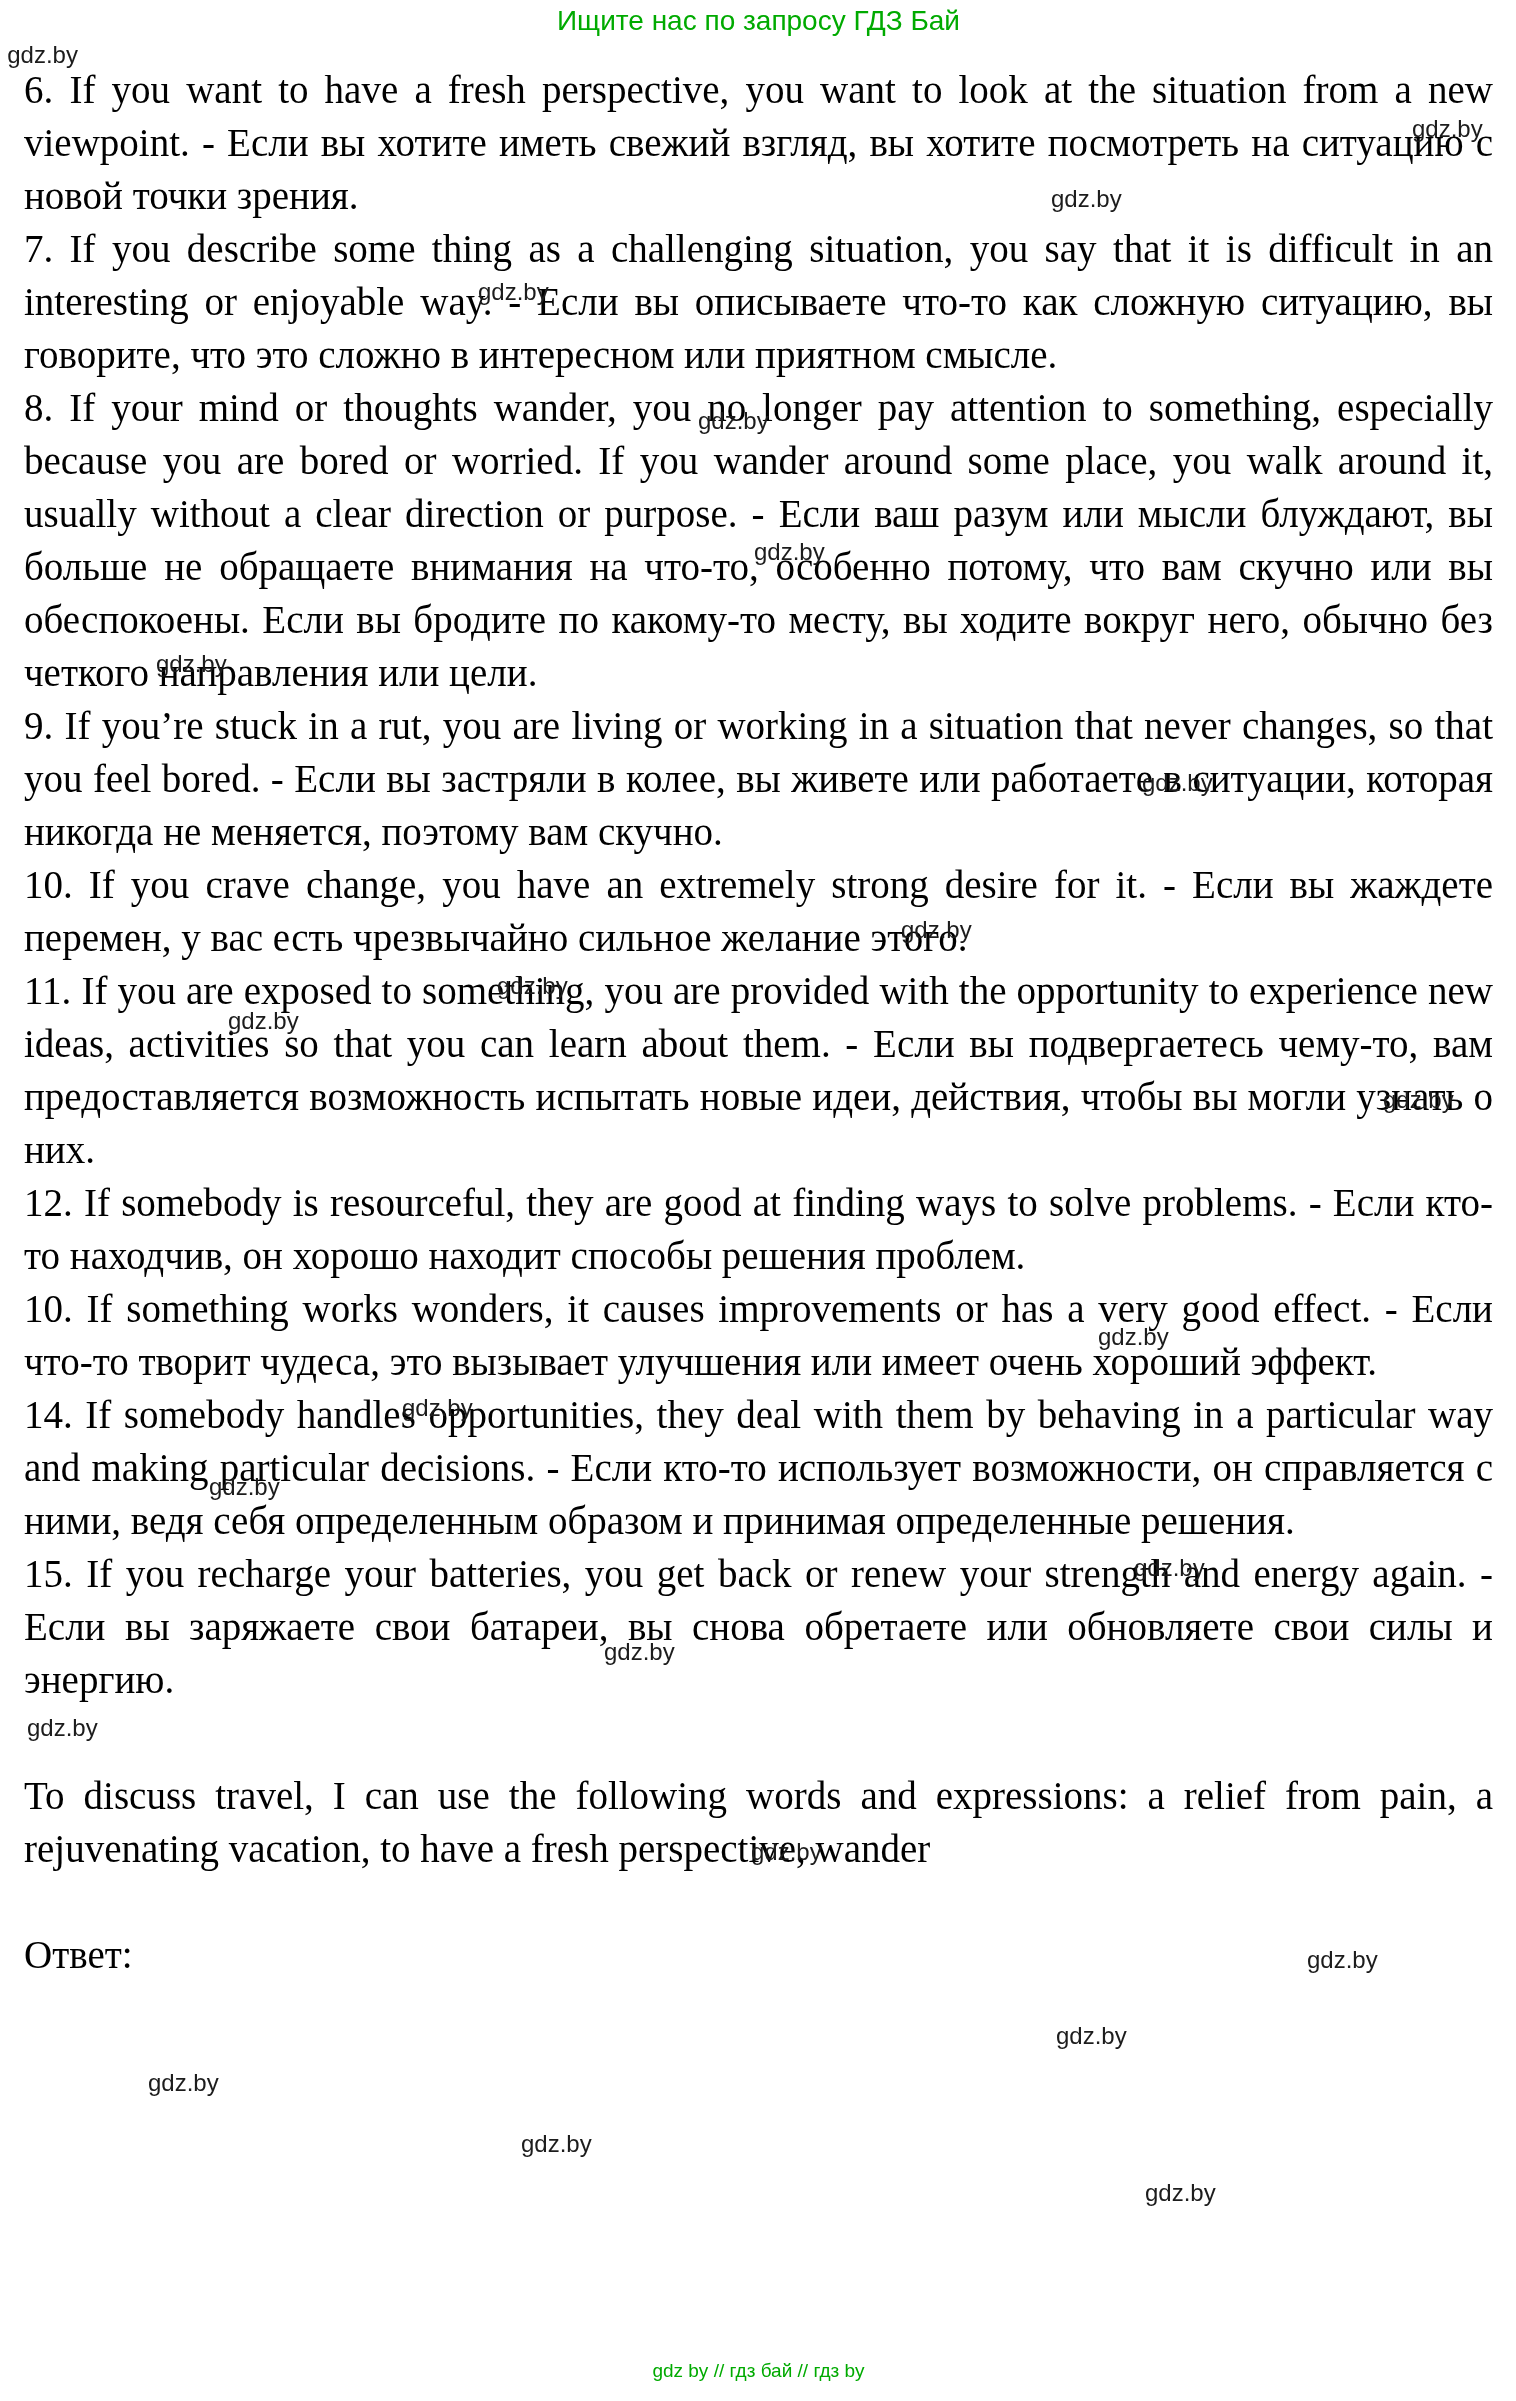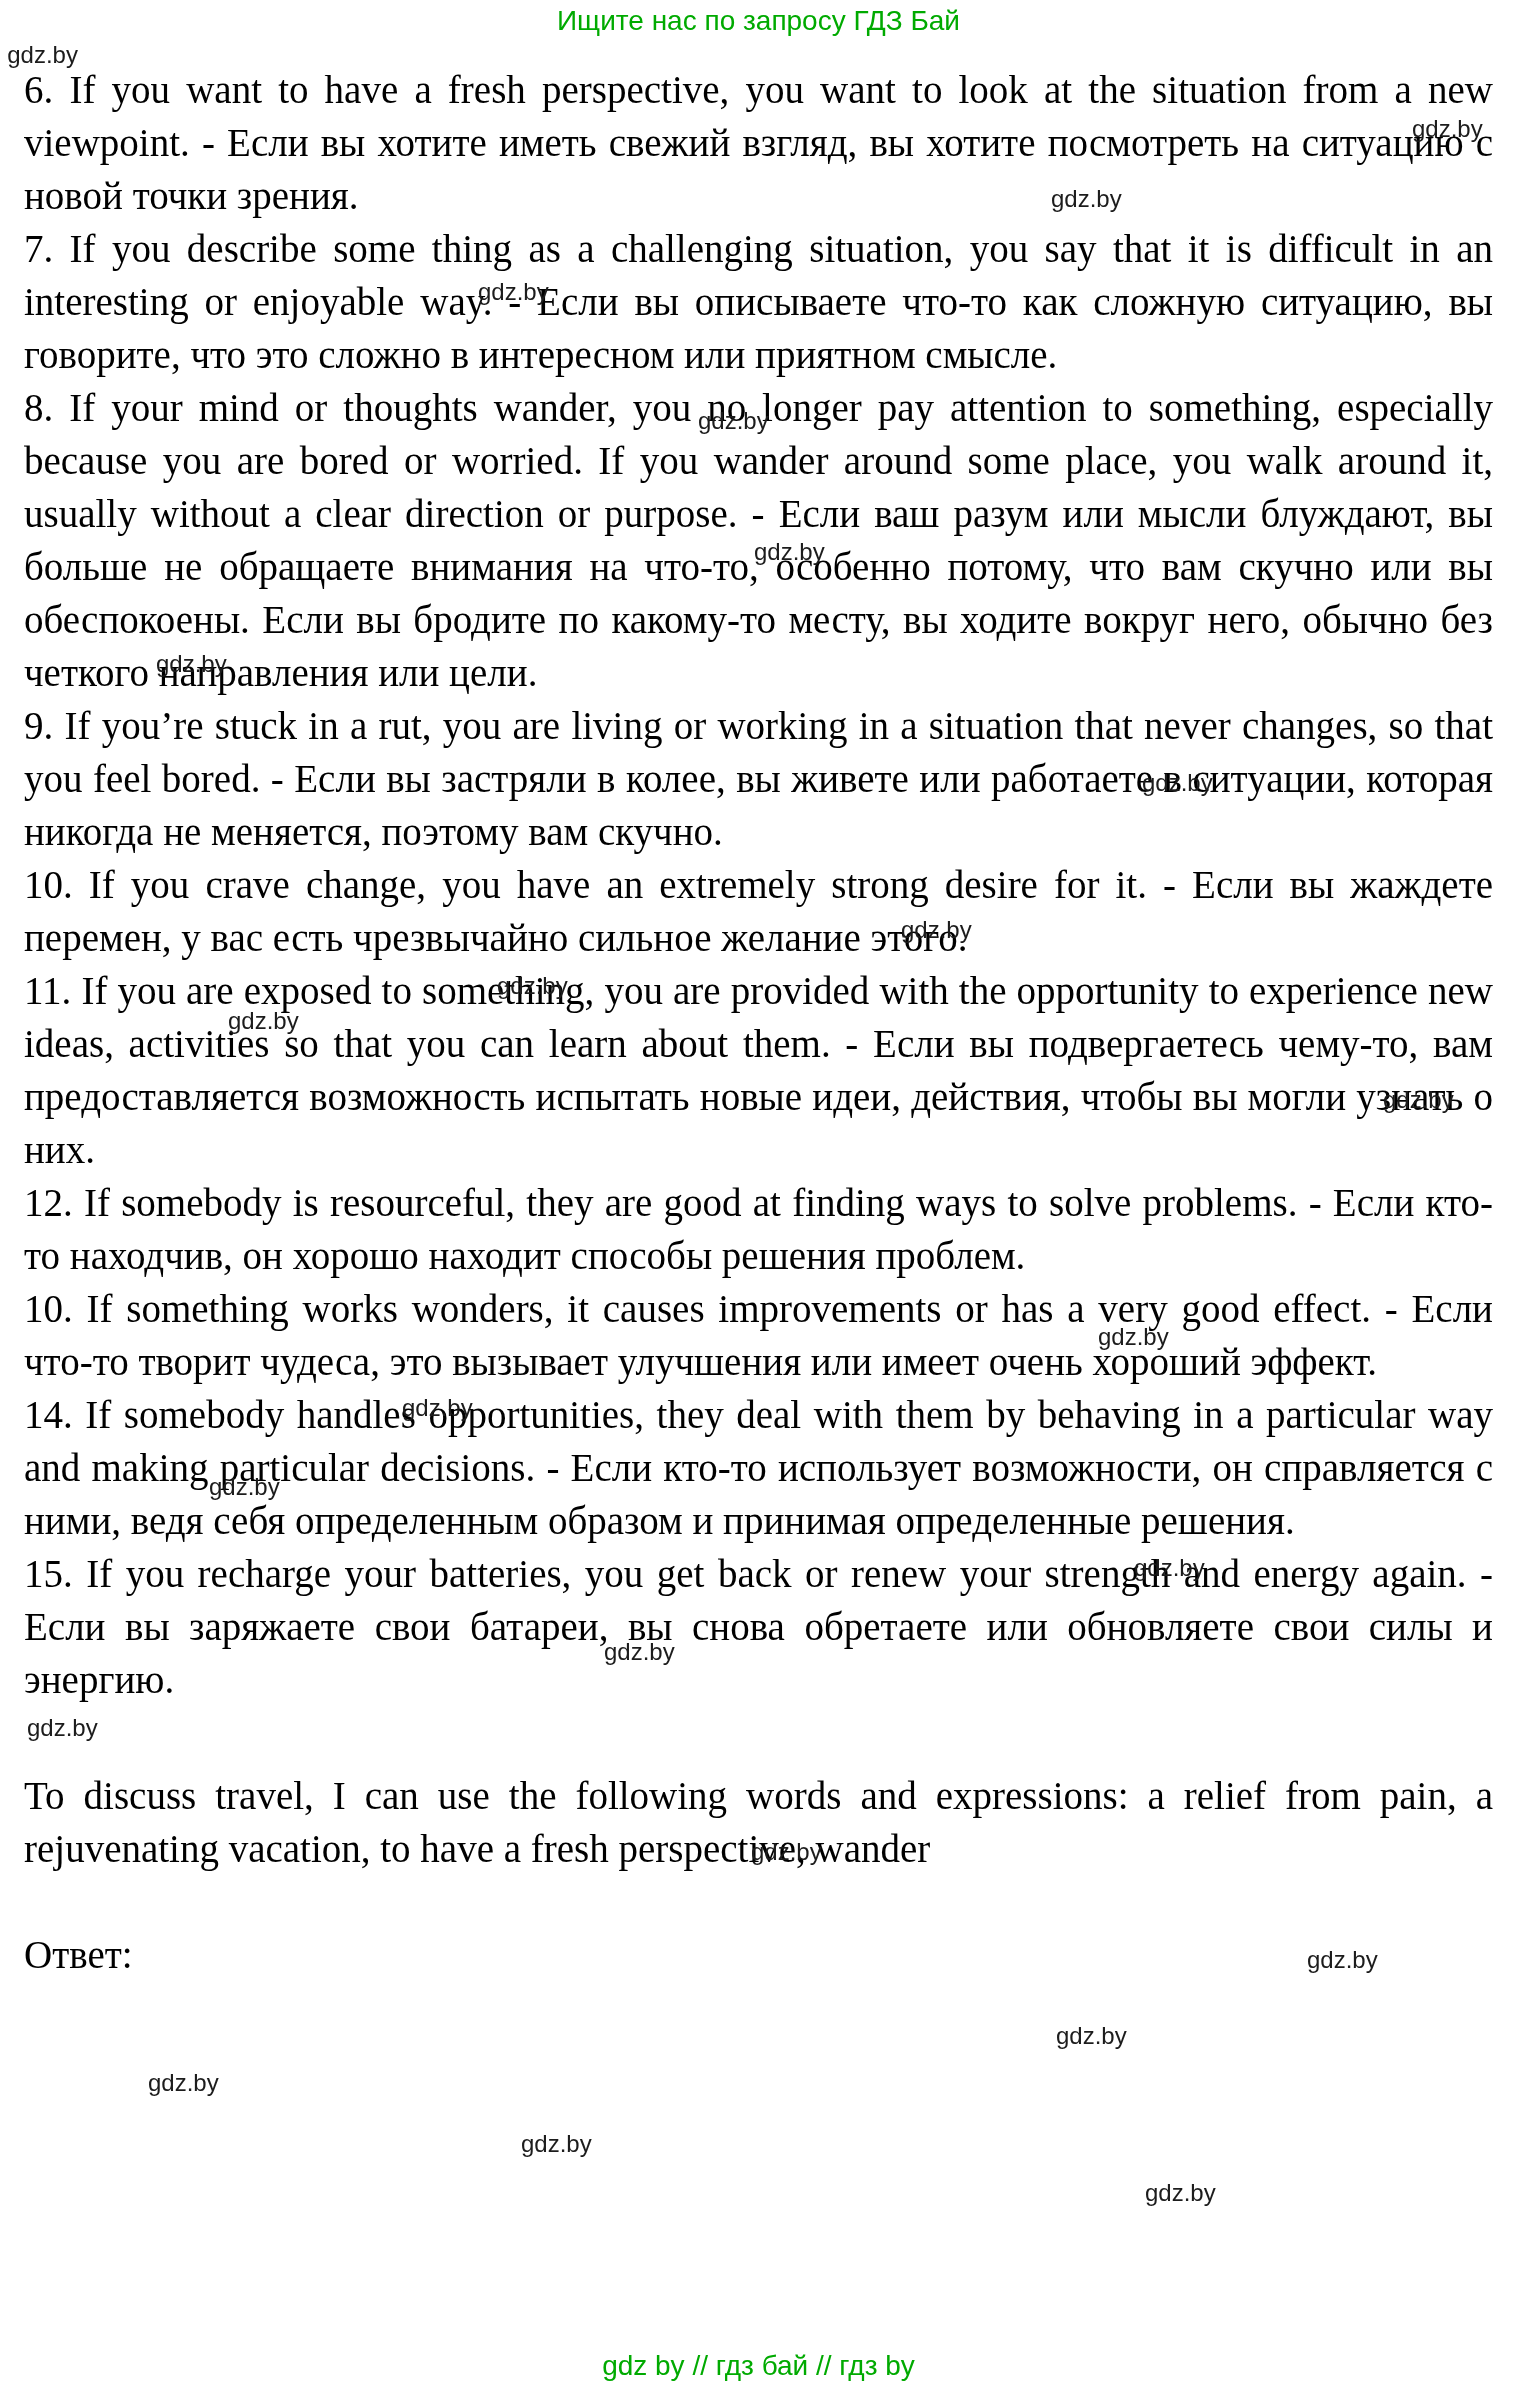--- a/index.html
+++ b/index.html
@@ -36,21 +36,21 @@
     position: absolute;
     font-family: "Liberation Sans", sans-serif;
     font-size: 24px;
     color: #1c1c1c;
     white-space: nowrap;
   }
   .footer {
     position: absolute; bottom: 19px; left: 0; width: 100%;
     text-align: center;
     font-family: "Liberation Sans", sans-serif;
-    font-size: 28px;
+    font-size: 19px;
     color: var(--green, #00aa00);
   }
 </style>
 </head>
 <body>
 
 <div class="page">
   <div class="header">Ищите нас по запросу ГДЗ Бай</div>
   <div class="content" id="content">
       <p class="para item">6. If you want to have a fresh perspective, you want to look at the situation from a new viewpoint. - Если вы хотите иметь свежий взгляд, вы хотите посмотреть на ситуацию с новой точки зрения.</p>

